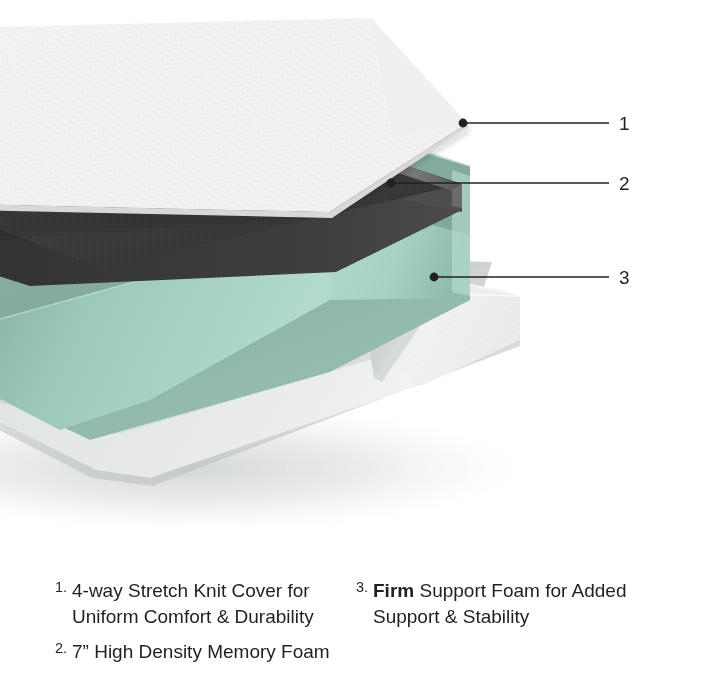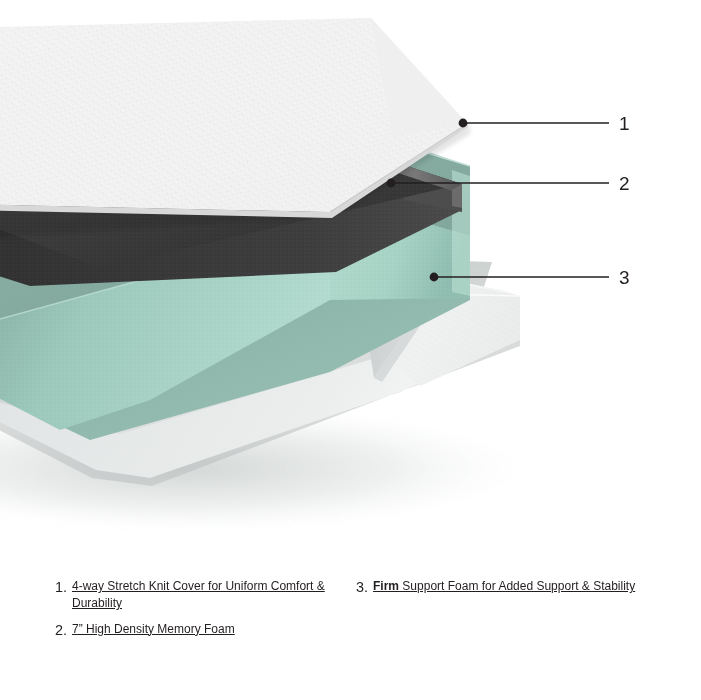--- a/index.html
+++ b/index.html
@@ -86,23 +86,22 @@
   }
   .legend-marker {
     flex: 0 0 auto;
     width: 17px;
     text-align: left;
     font-size: 14.4px;
     line-height: 18.5px;
   }
   .legend-text {
     flex: 1 1 auto;
-    font-size: 12px;
-    line-height: 17px;
-    text-decoration: underline;
+    font-size: 19px;
+    line-height: 26px;
   }
   .legend-text b {
     font-weight: 700;
     margin-top: 28px;
   }
 </style>
 </head>
 <body>
 
 <div id="diagram-root">

